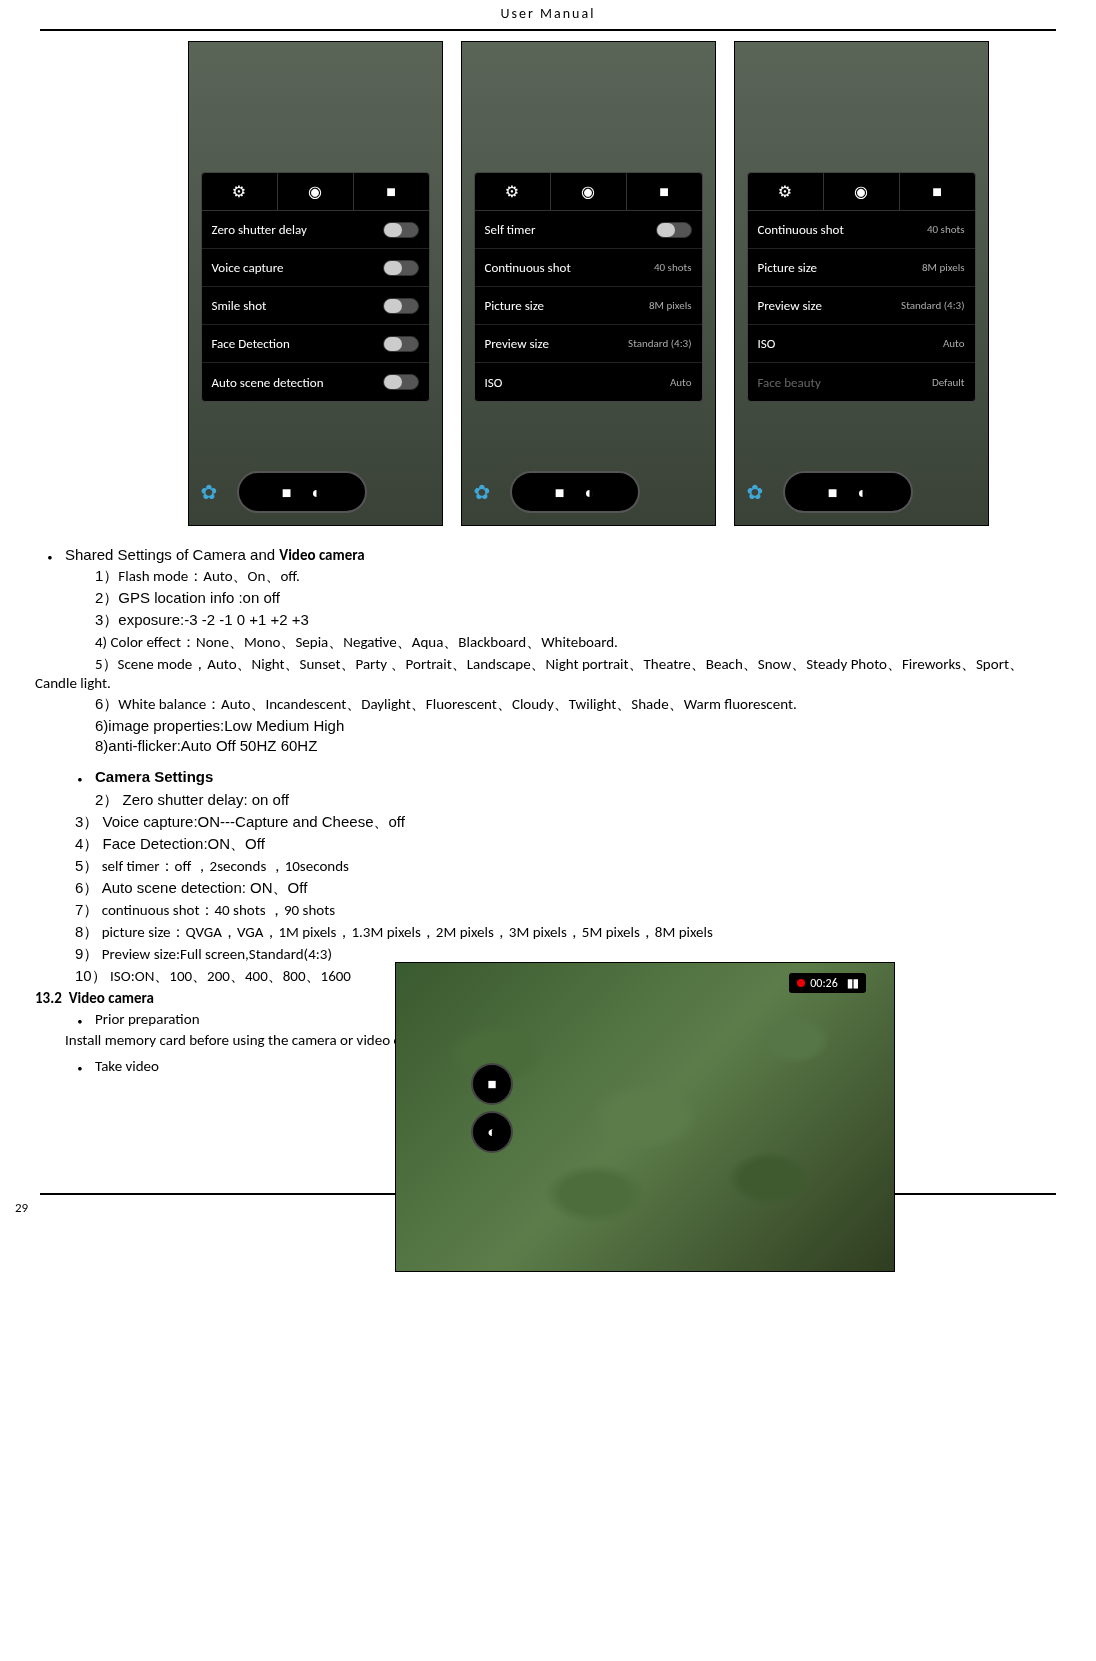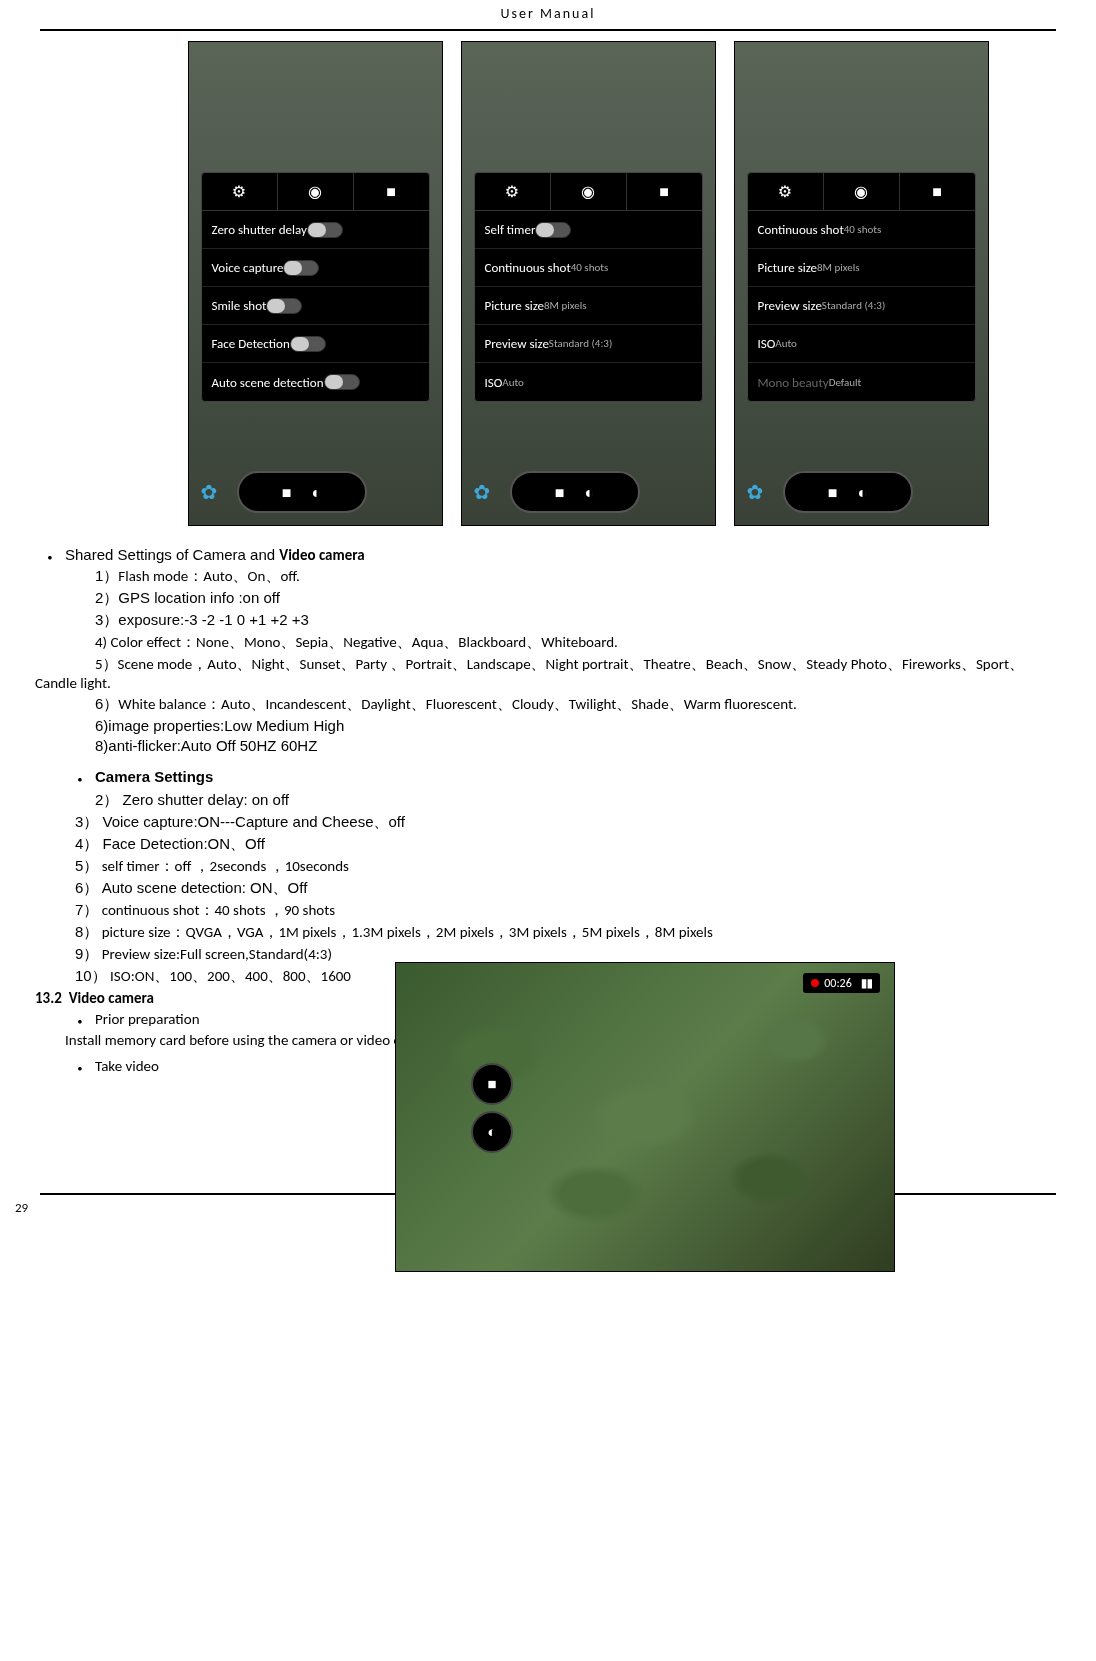--- a/index.html
+++ b/index.html
@@ -51,21 +51,21 @@
       display: flex;
       align-items: center;
       justify-content: center;
       color: #fff;
       border-right: 1px solid #333;
     }
     .tab:last-child { border-right: none; }
     .setting-row {
       display: flex;
       align-items: center;
-      justify-content: flex-start;
+      justify-content: space-between;
       height: 38px;
       padding: 0 10px;
       color: #fff;
       font-size: 13px;
       border-bottom: 1px solid #222;
     }
     .setting-row:last-child { border-bottom: none; }
     .setting-value { color: #aaa; font-size: 11px; }
     .toggle {
       width: 36px;
@@ -142,21 +142,21 @@
       left: 360px;
       top: -48px;
       width: 500px;
       height: 310px;
       background: linear-gradient(135deg, #3a5a2f, #5c7d4a, #2f3d20);
       border: 1px solid #000;
     }
     .video-timer {
       position: absolute;
       top: 10px;
-      right: 14px;
+      right: 28px;
       background: #000;
       color: #fff;
       font-size: 12px;
       padding: 3px 8px;
       border-radius: 3px;
       display: flex;
       align-items: center;
       gap: 5px;
     }
     .rec-dot { width: 8px; height: 8px; background: #e00; border-radius: 50%; }
@@ -308,21 +308,21 @@
         </div>
       <div class="setting-row">
           <span>Preview size</span>
           <span class="setting-value">Standard (4:3)</span>
         </div>
       <div class="setting-row">
           <span>ISO</span>
           <span class="setting-value">Auto</span>
         </div>
       <div class="setting-row gray-text">
-          <span>Mono beauty</span>
+          <span>Face beauty</span>
           <span class="setting-value">Default</span>
         </div>
     </div>
     <div class="bottom-bar">
       <div class="gear-btn">✿</div>
       <div class="pill-btn">
         <span class="icon">■</span>
         <span class="icon">◐</span>
       </div>
     </div>

